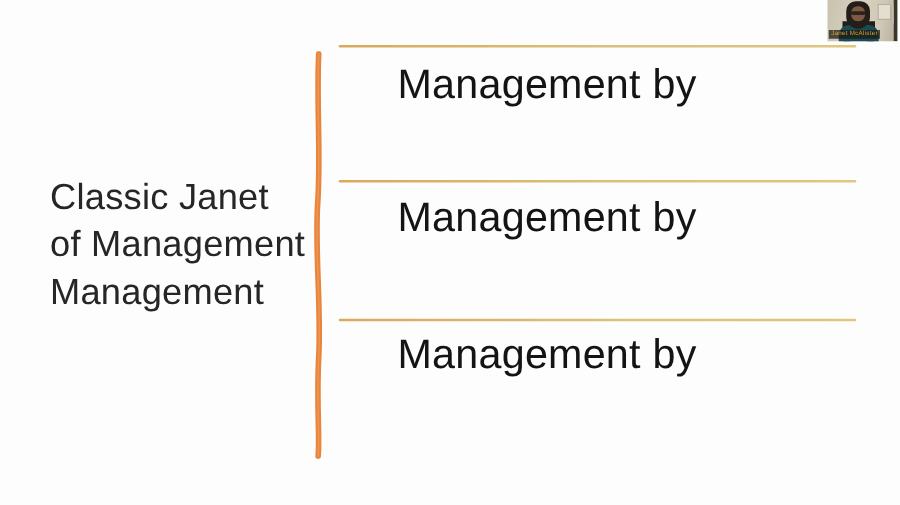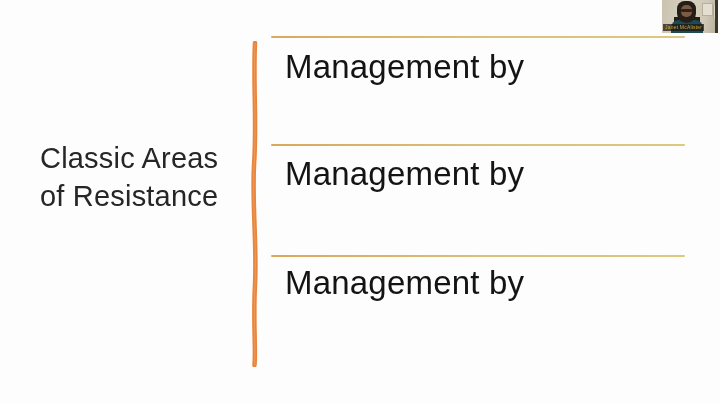--- a/index.html
+++ b/index.html
@@ -44,21 +44,21 @@
   .items { position: absolute; left: 285px; top: 0; width: 405px; }
   .item {
     position: absolute;
     left: 0;
     font-size: 33px;
     line-height: 40px;
     color: #141414;
     font-weight: 400;
     letter-spacing: 0.2px;
   }
-  .item .iline { display: block; }
+  .item .iline { display: block; margin-left: 33px; }
   .item.i1 { top: 47px; }
   .item.i2 { top: 154px; }
   .item.i3 { top: 263px; }
   
   .webcam {
     position: absolute;
     left: 662px; top: 0;
     width: 56px; height: 33px;
     background: linear-gradient(100deg, #c9c2af 0%, #d8d2c1 45%, #cfc8b6 75%, #b5ad9a 100%);
     overflow: hidden;
@@ -126,22 +126,23 @@
     white-space: nowrap;
     letter-spacing: 0.2px;
   }
 </style>
 </head>
 <body>
 
 <div class="slide">
 
   <div class="title">
-    <span class="tline">Classic Areas</span>
-    <span class="tline">of Resistance</span>
+    <span class="tline">Classic Janet</span>
+    <span class="tline">of Management</span>
+    <span class="tline">Management</span>
   </div>
 
   <svg class="vline" viewBox="0 0 12 326" aria-hidden="true">
     <path d="M6,2 C4,42 8,84 5,124 C3,164 8,204 6,244 C4,282 7,308 5.5,324" stroke="#E8843C" stroke-width="4.5" fill="none" stroke-linecap="round"></path>
     <path d="M6,2 C4,42 8,84 5,124 C3,164 8,204 6,244 C4,282 7,308 5.5,324" stroke="#F2A362" stroke-width="1.2" fill="none" stroke-linecap="round" opacity="0.6"></path>
   </svg>
 
   <div class="sep s1"></div>
   <div class="sep s2"></div>
   <div class="sep s3"></div>

